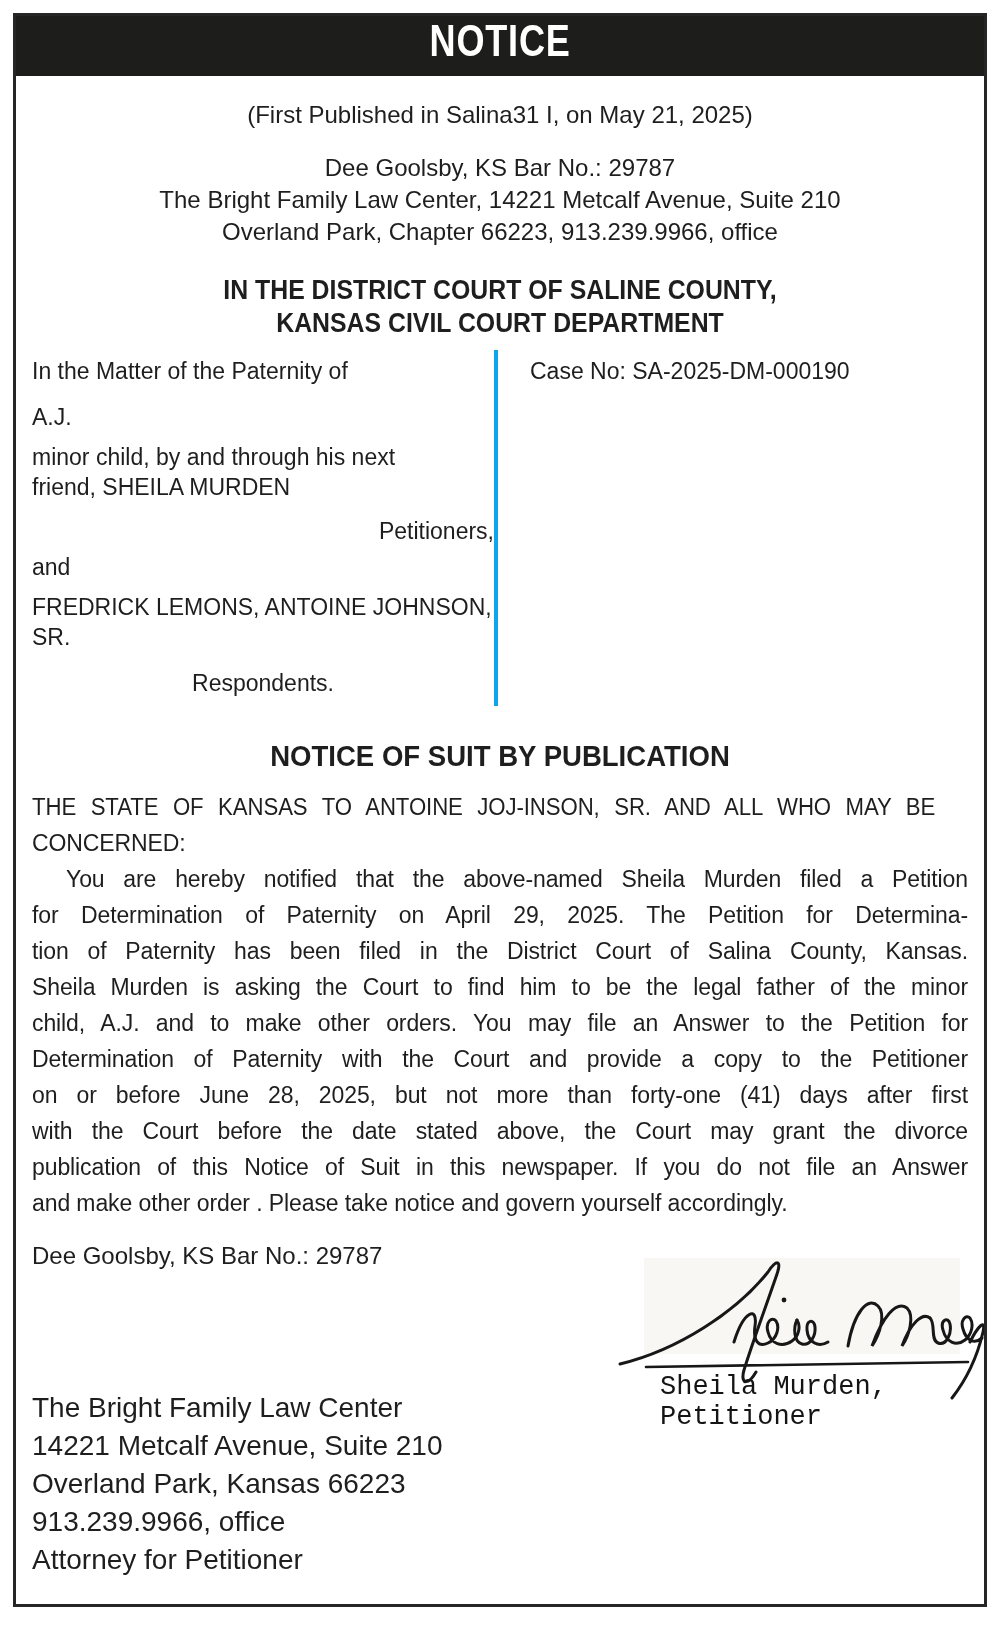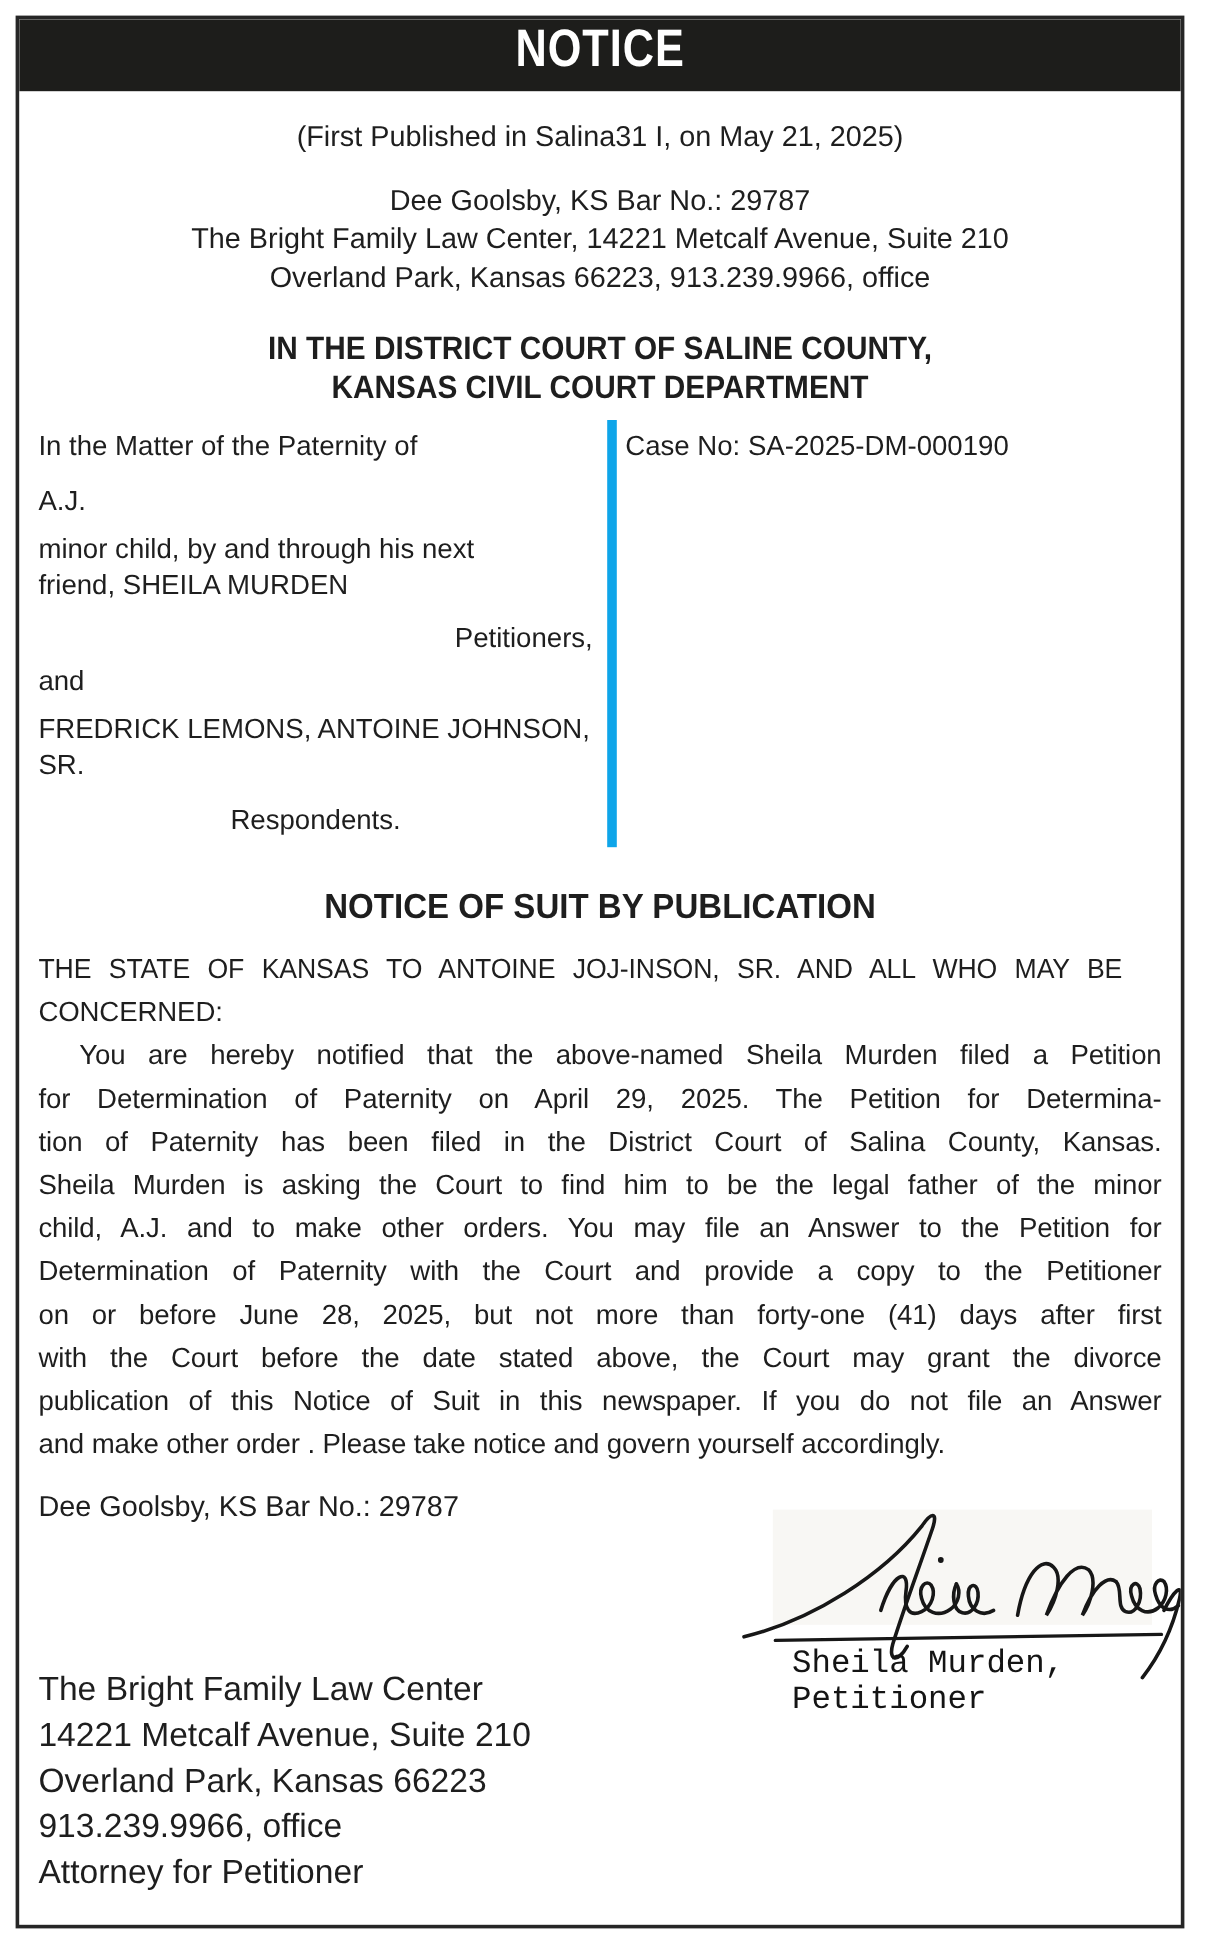--- a/index.html
+++ b/index.html
@@ -11,23 +11,23 @@
   .banner{height:60px;background:#1d1d1b;display:flex;align-items:flex-start;justify-content:center;}
   .banner-title{color:#fff;font-size:44px;font-weight:700;letter-spacing:1px;
        transform:scaleX(0.82);transform-origin:center;}
   .content{padding:0 16px;}
   .center{text-align:center;}
   .pub-line{margin-top:24px;font-size:24px;line-height:30px;}
   .attorney{margin-top:22px;font-size:24px;line-height:32px;}
   .court-header{margin-top:26px;font-size:27px;font-weight:700;line-height:33px;
        transform:scaleX(0.92);transform-origin:center;}
   .caption{display:flex;margin-top:10px;}
-  .cap-left{width:462px;border-right:8px solid #0ea5e9;padding-right:12px;
+  .cap-left{width:462px;border-right:4px solid #0ea5e9;
        font-size:23px;line-height:30px;box-sizing:content-box;padding-bottom:8px;}
-  .cap-right{padding-left:7px;font-size:23px;line-height:30px;flex:1;}
+  .cap-right{padding-left:32px;font-size:23px;line-height:30px;flex:1;}
   .cap-l1{margin-top:6px;}
   .cap-l2{margin-top:16px;}
   .cap-l3{margin-top:10px;}
   .cap-right-align{text-align:right;margin-top:14px;}
   .cap-and{margin-top:6px;}
   .cap-l5{margin-top:10px;}
   .cap-resp{text-align:center;margin-top:16px;}
   .cap-pursuant{margin-top:8px;font-style:italic;font-size:23px;}
   .case-no{margin-top:6px;}
   .notice-heading{margin-top:34px;font-size:29px;font-weight:700;
@@ -55,21 +55,21 @@
     <div class="banner-title">NOTICE</div>
   </div>
 
   <div class="content">
 
     <div class="pub-line center">(First Published in Salina31 I, on May 21, 2025)</div>
 
     <div class="attorney center">
       <div>Dee Goolsby, KS Bar No.: 29787</div>
       <div>The Bright Family Law Center, 14221 Metcalf Avenue, Suite 210</div>
-      <div>Overland Park, Kansas 66223, 913.239.9966, office</div>
+      <div>Overland Park, Chapter 66223, 913.239.9966, office</div>
     </div>
 
     <div class="court-header center">
       <div>IN THE DISTRICT COURT OF SALINE COUNTY,</div>
       <div>KANSAS CIVIL COURT DEPARTMENT</div>
     </div>
 
     <div class="caption">
       <div class="cap-left">
         <div class="cap-l1">In the Matter of the Paternity of</div>

